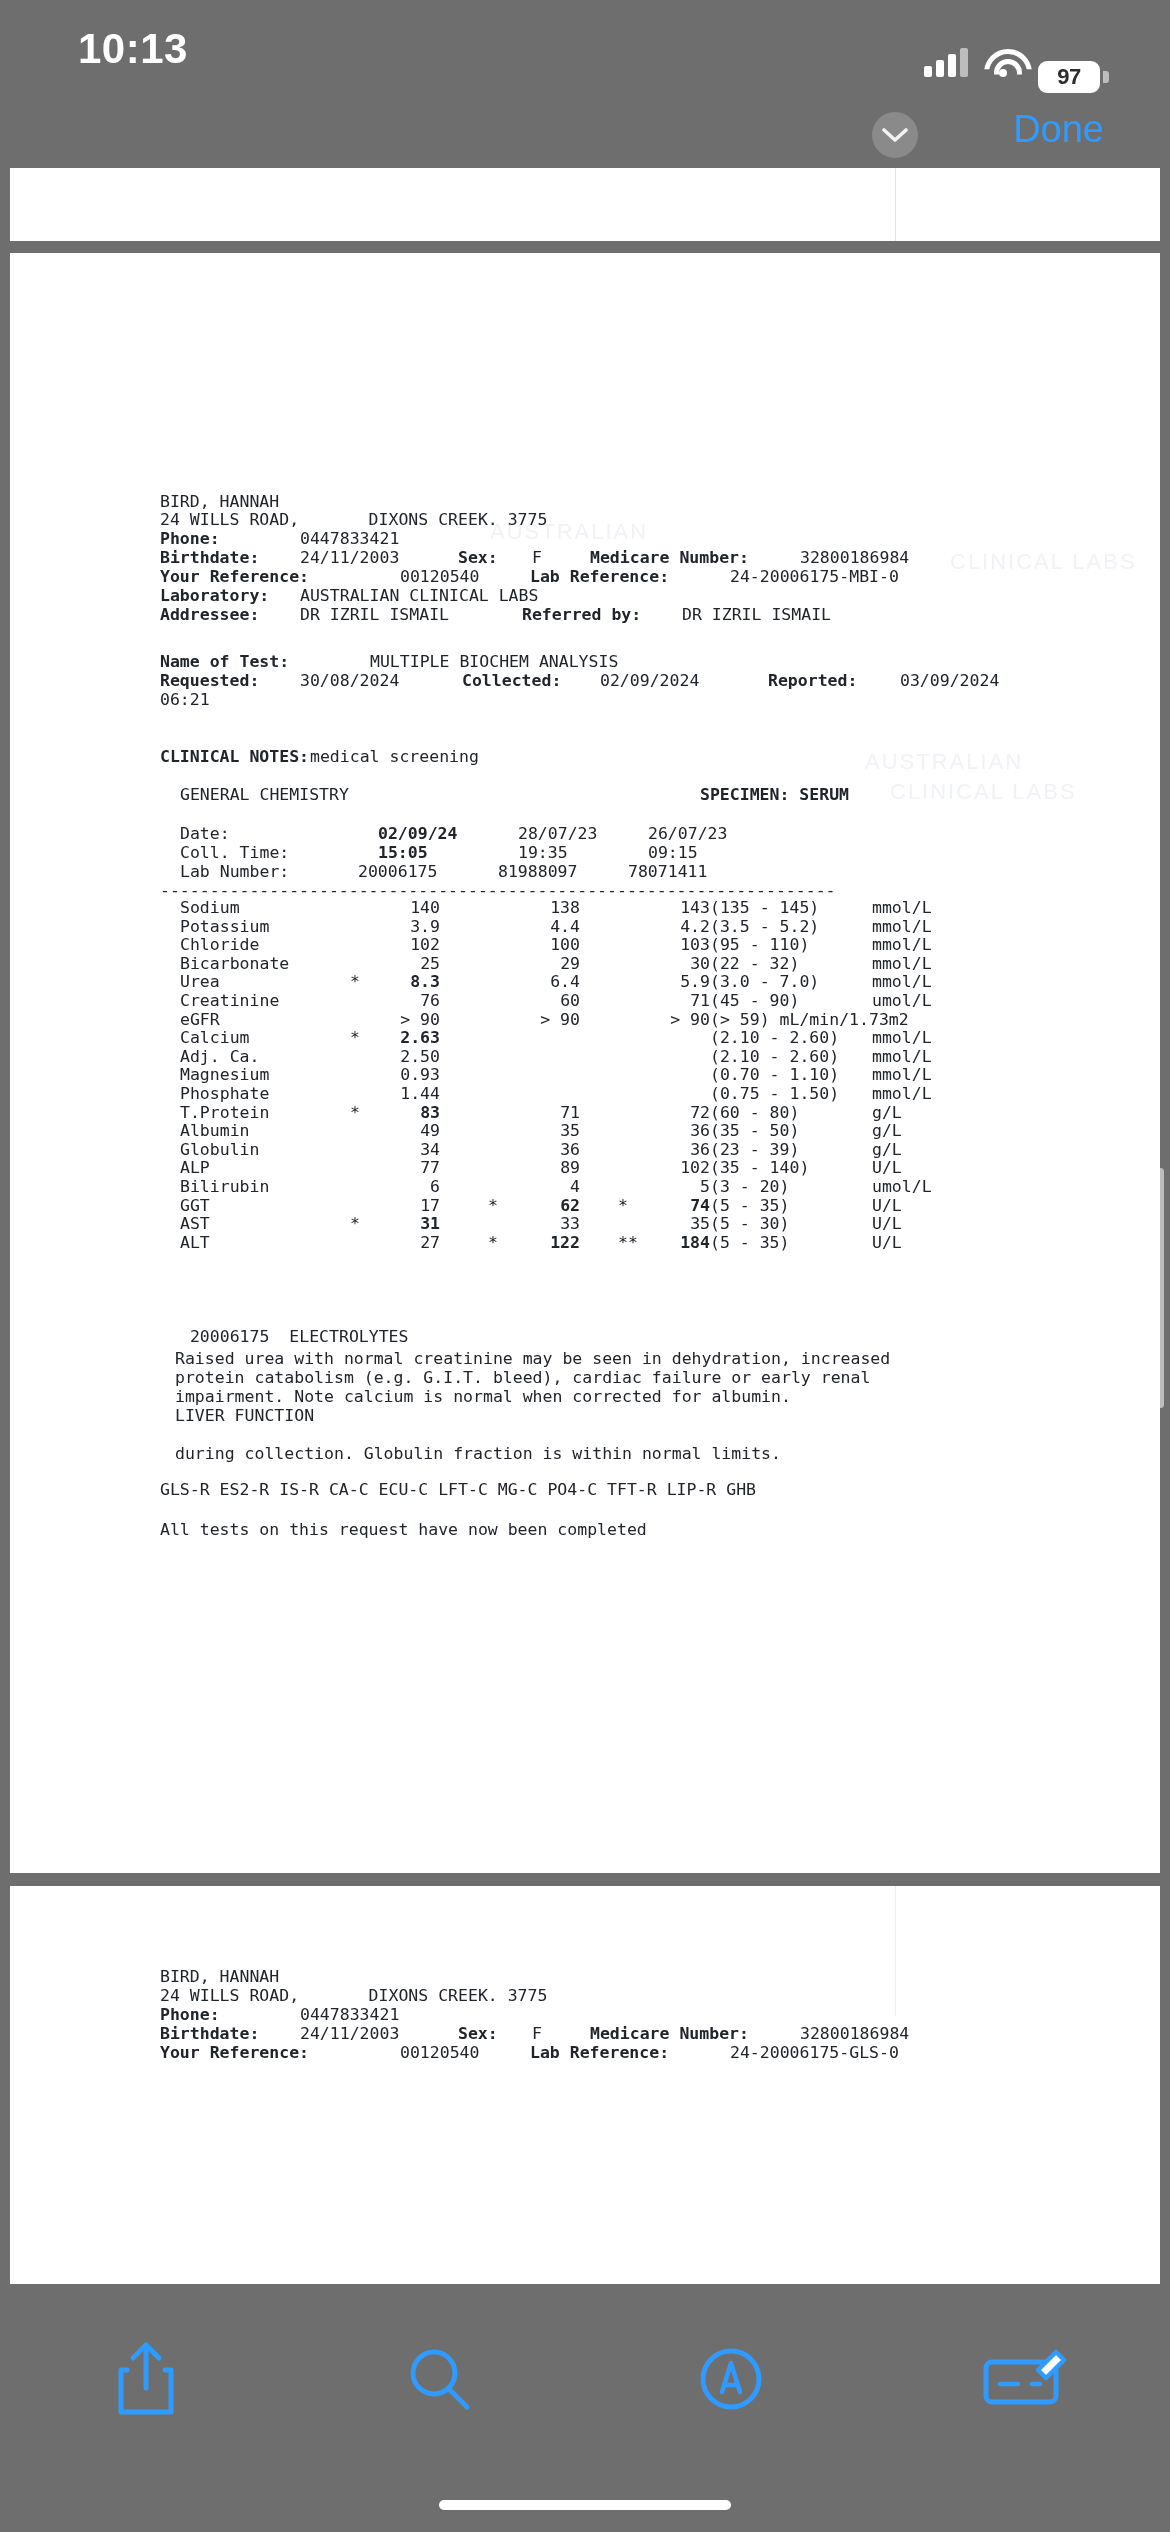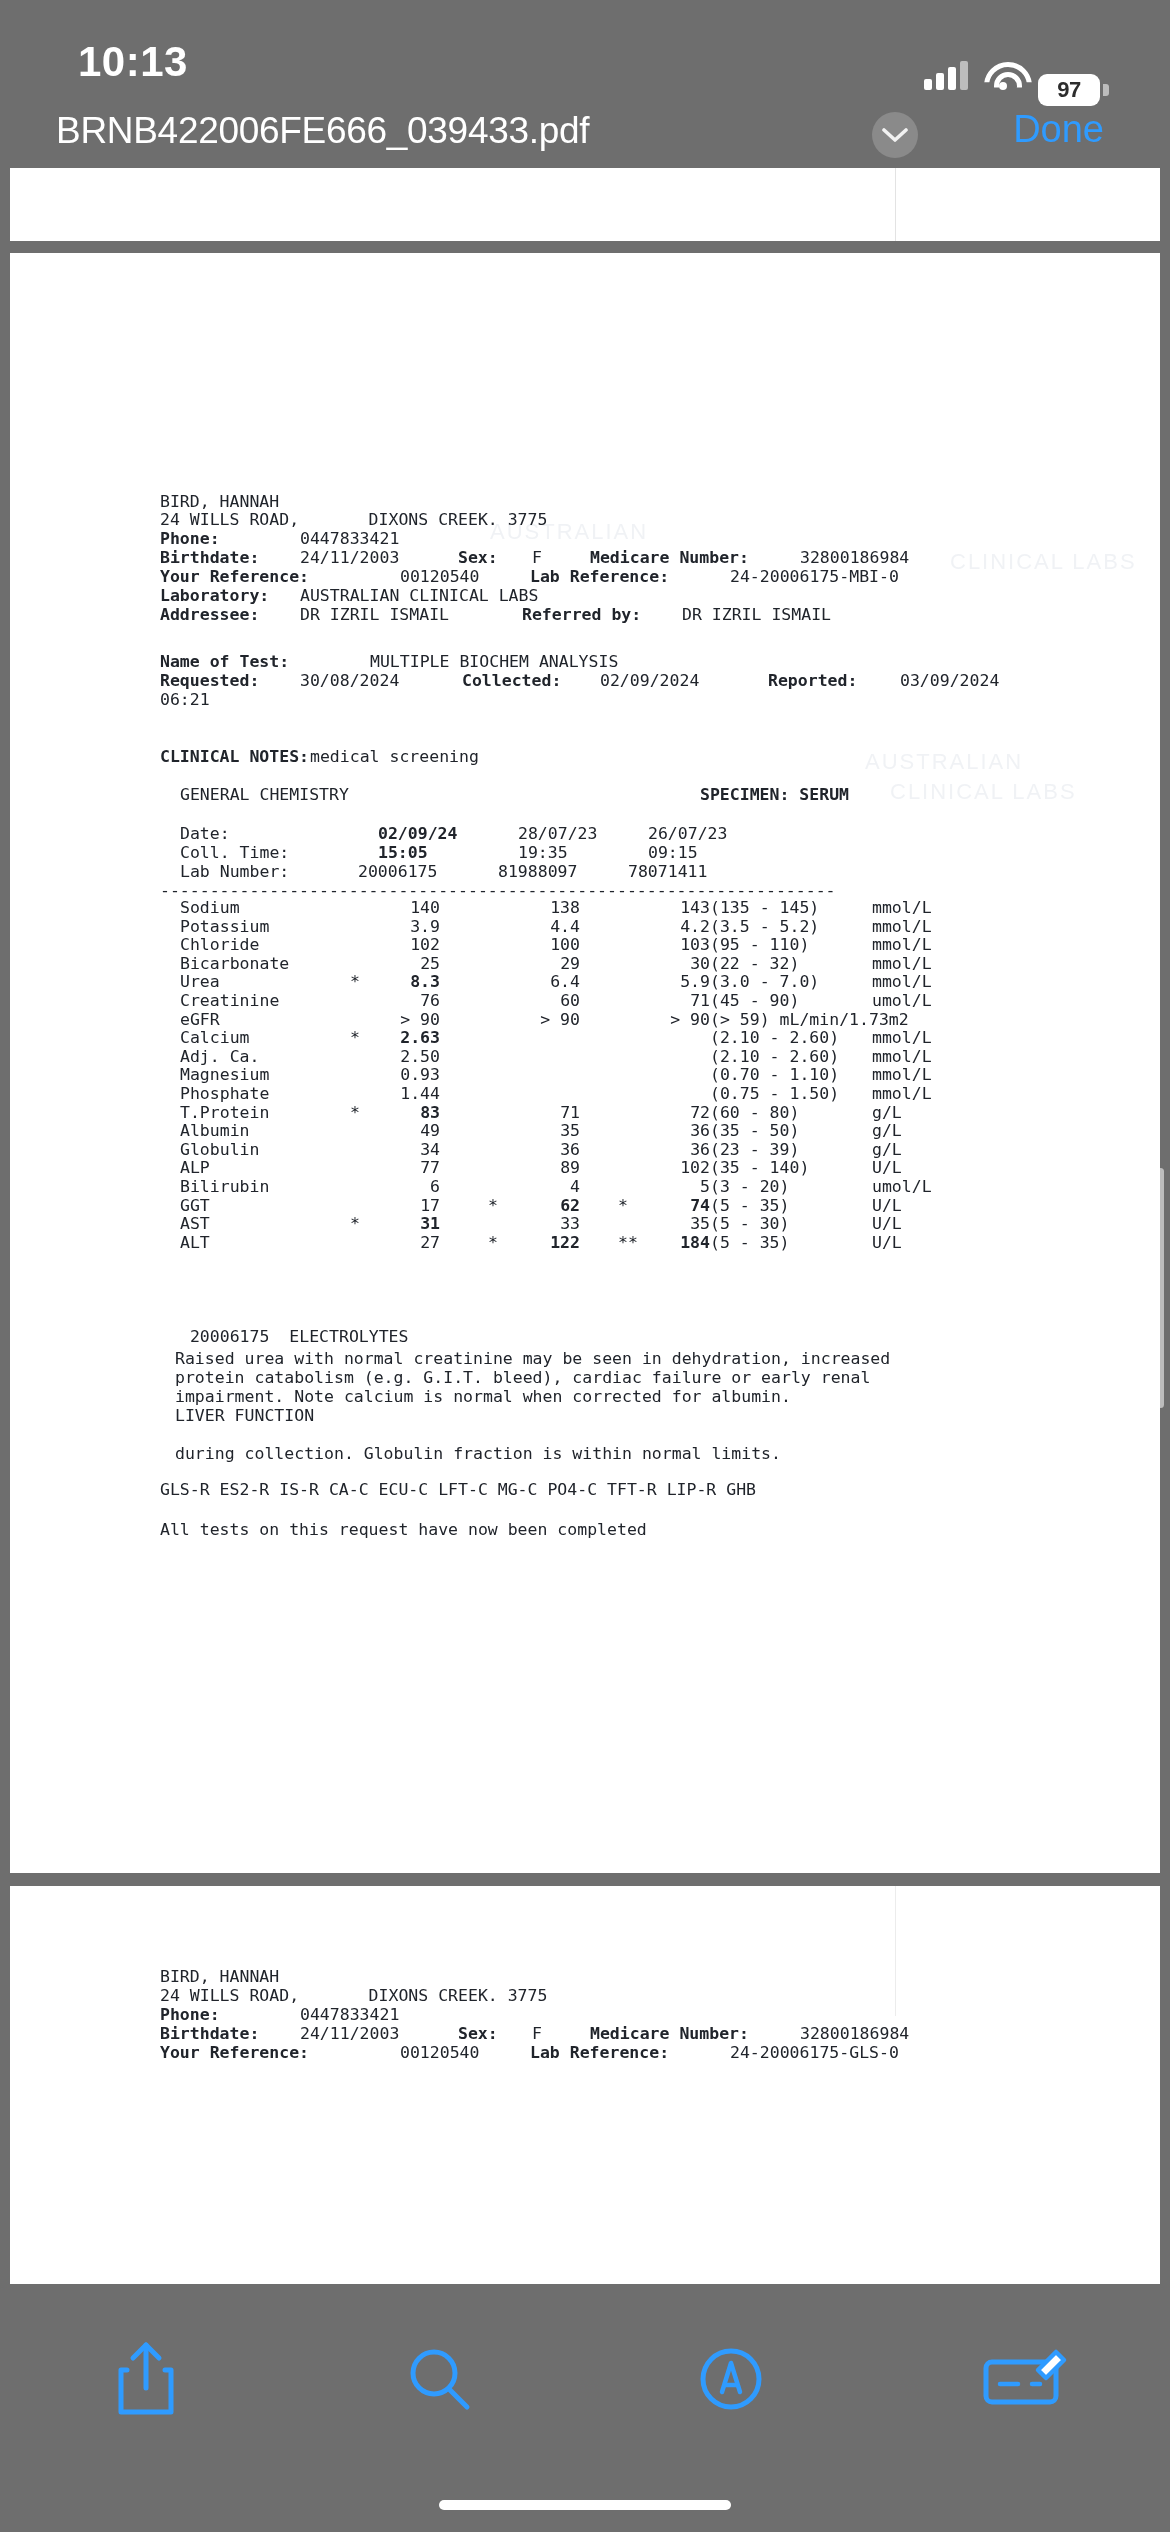--- a/index.html
+++ b/index.html
@@ -13,21 +13,21 @@
   .screen {
     position: relative;
     width: 1170px;
     height: 2532px;
     background: #6e6e6e;
     overflow: hidden;
   }
 
   
   .statusbar {
-    position: absolute; top: 16px; left: 0; width: 1170px; height: 100px;
+    position: absolute; top: 3px; left: 0; width: 1170px; height: 100px;
     color: #fff;
   }
   .status-time {
     position: absolute; left: 78px; top: 22px;
     font-size: 42px; font-weight: 600; letter-spacing: 0.5px;
   }
   .status-right {
     position: absolute; right: 70px; top: 28px;
     display: flex; align-items: center; gap: 16px;
   }
@@ -208,21 +208,20 @@
       <div class="wifi">
           <span></span>
         </div>
       <div class="battery">
         <span class="pct">97</span>
       </div>
     </div>
   </div>
 
   <div class="navbar">
-    <div class="doc-title">BRNB422006FE666_039433.pdf</div>
     <div class="chev">
       <svg width="26" height="16" viewBox="0 0 26 16">
           <path d="M2 3 L13 13 L24 3" stroke="#f2f2f2" stroke-width="3.6" fill="none" stroke-linecap="round" stroke-linejoin="round"></path>
         </svg>
     </div>
     <div class="done-btn">Done</div>
   </div>
 
   <div class="page-area">
 

